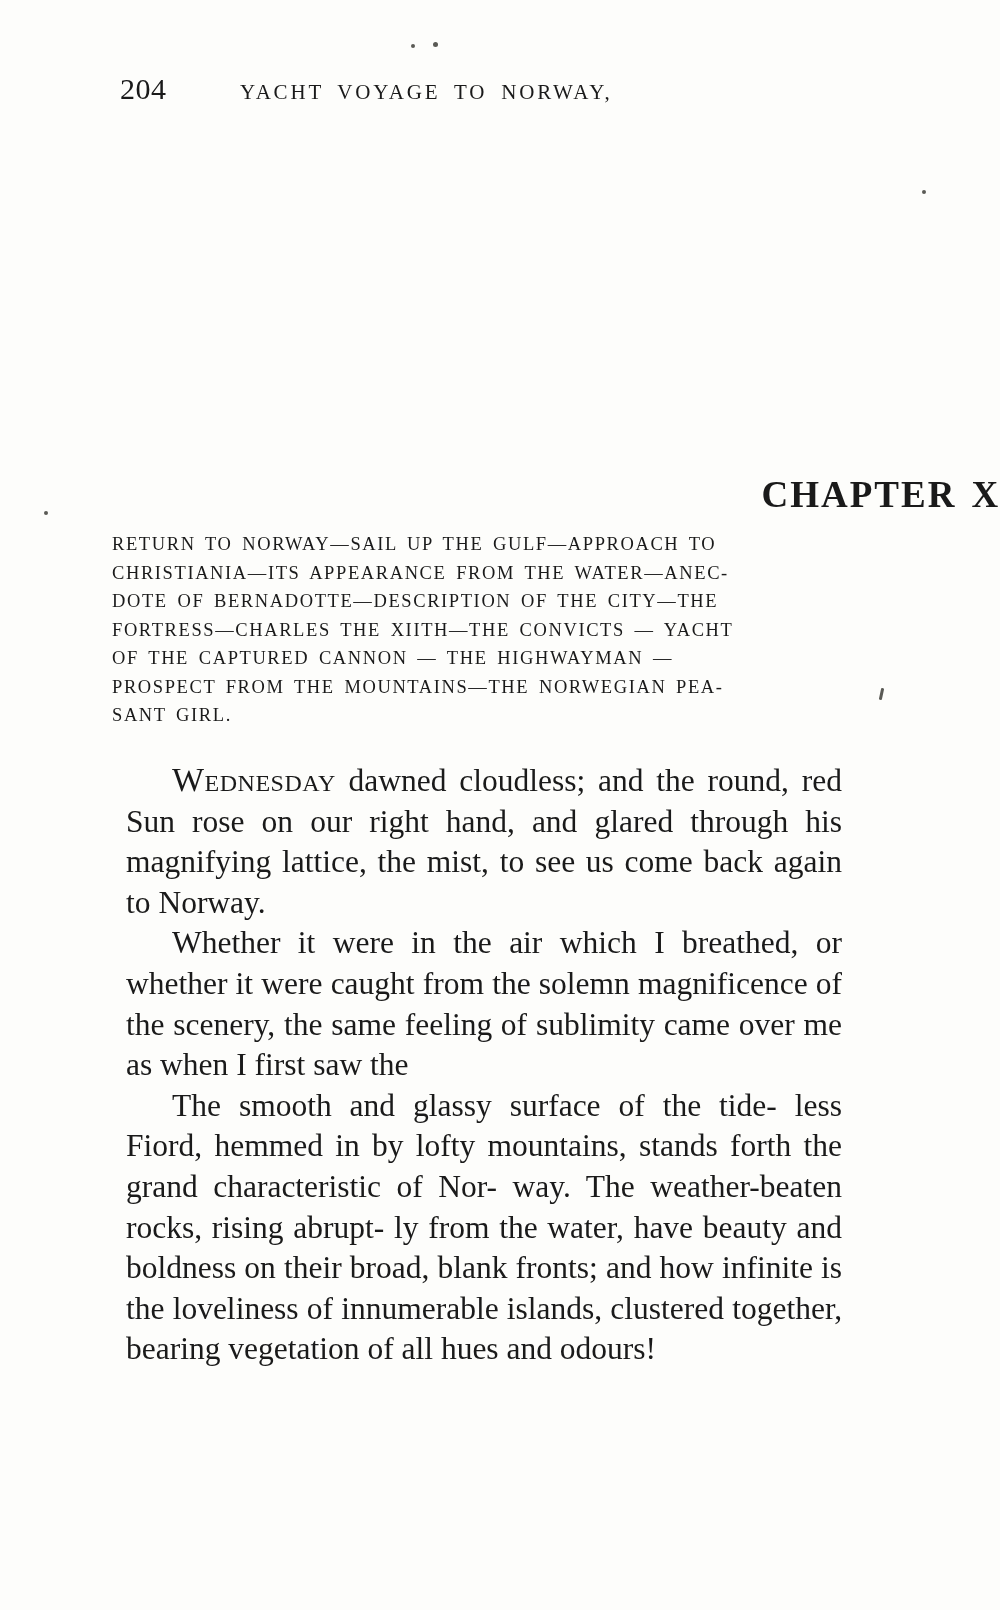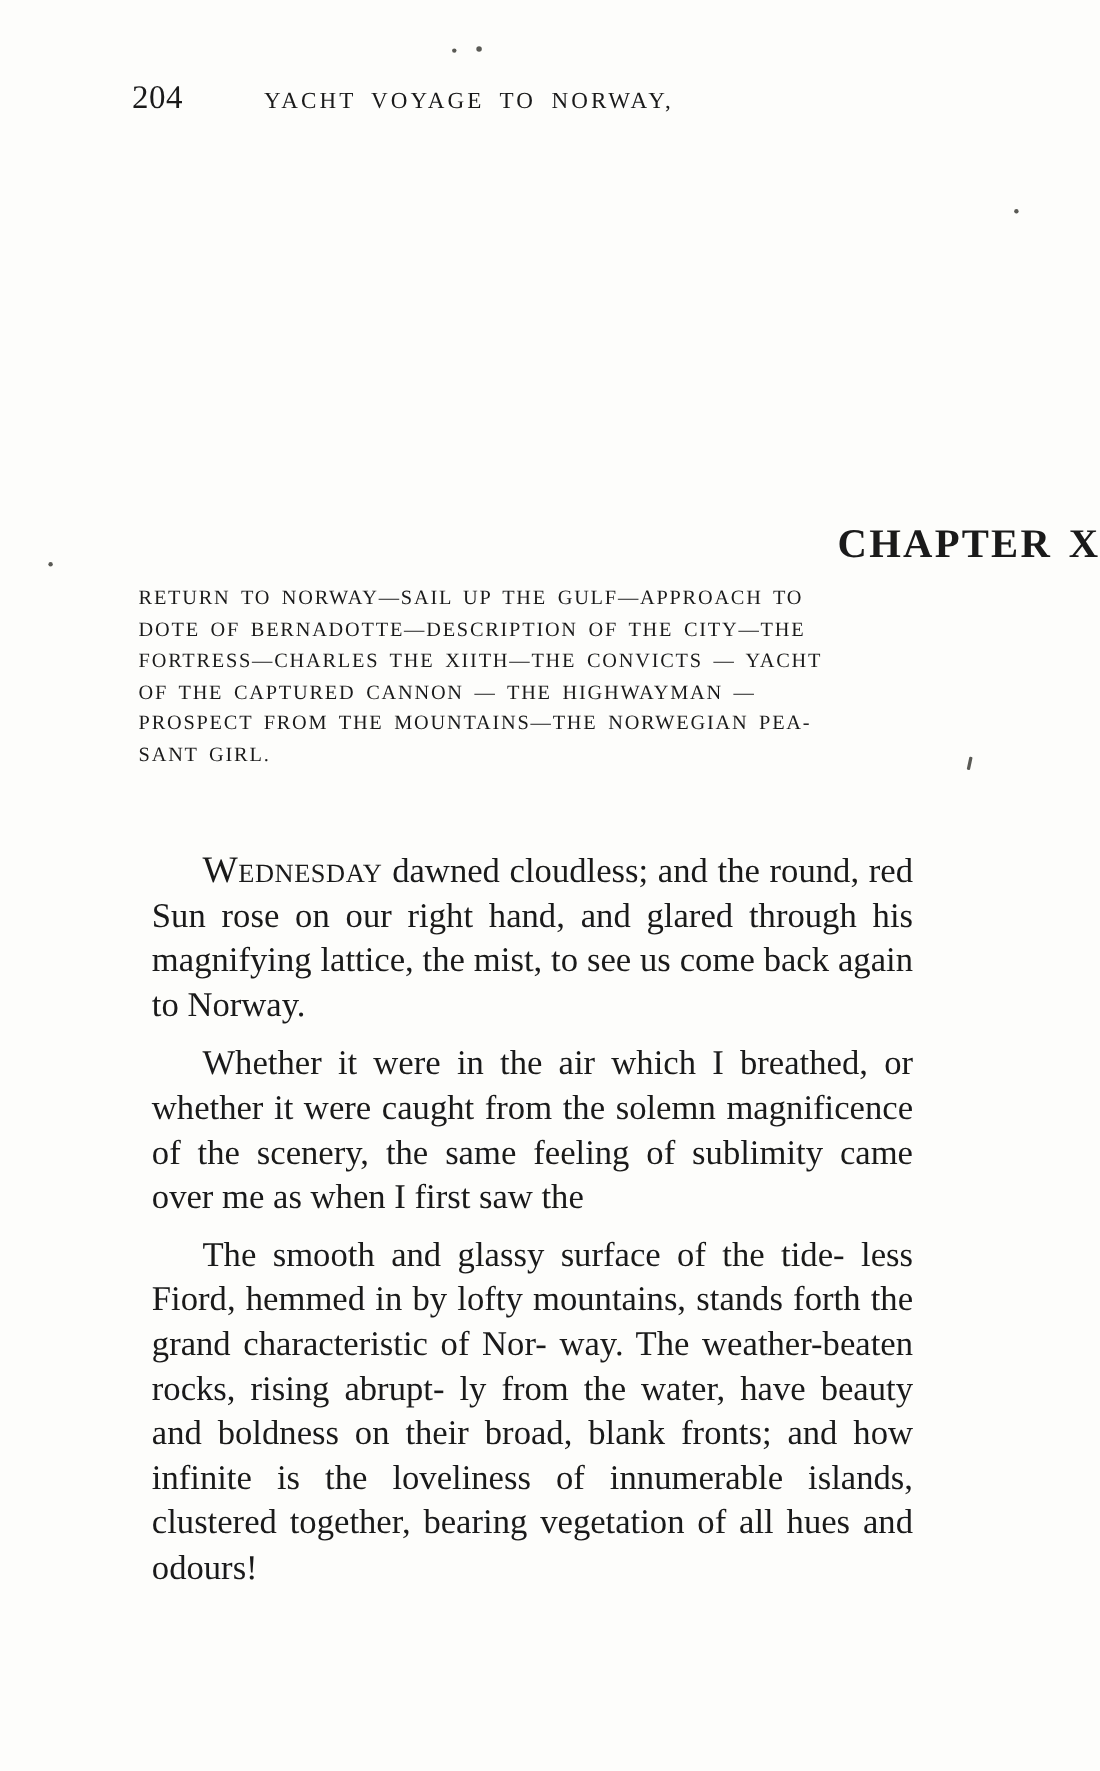--- a/index.html
+++ b/index.html
@@ -55,21 +55,21 @@
     font-size: 37px;
     letter-spacing: 2px;
     word-spacing: 4px;
     padding-left: 28px;
   }
 
   
   .argument {
     position: absolute;
     top: 530px;
-    left: 126px;
+    left: 112px;
     width: 715px;
     font-size: 18.5px;
     line-height: 28.5px;
     letter-spacing: 1.6px;
     word-spacing: 3.5px;
     text-align: justify;
   }
   .argument .line {
     display: block;
     white-space: nowrap;
@@ -83,21 +83,21 @@
   
   .body-text {
     position: absolute;
     top: 760px;
     left: 126px;
     width: 716px;
     font-size: 31.5px;
     line-height: 40.6px;
   }
   .body-text p {
-    margin: 12px;
+    margin: 0;
     text-align: justify;
     text-indent: 46px;
   }
   .body-text p:first-child { text-indent: 46px; }
   .smallcaps {
     font-variant: small-caps;
     font-size: 34px;
     letter-spacing: 0.5px;
   }
 </style>
@@ -115,20 +115,23 @@
   <header class="running-head">
     <div class="folio">204</div>
     <div class="head-title">YACHT VOYAGE TO NORWAY,</div>
   </header>
 
   <h1 class="chapter-title">CHAPTER XI.</h1>
 
   <section class="argument">
     <span class="line justified">
       <span>RETURN TO NORWAY—SAIL UP THE GULF—APPROACH TO</span>
+    </span>
+    <span class="line justified">
+      <span>CHRISTIANIA—ITS APPEARANCE FROM THE WATER—ANEC-</span>
     </span>
     <span class="line justified">
       <span>DOTE OF BERNADOTTE—DESCRIPTION OF THE CITY—THE</span>
     </span>
     <span class="line justified">
       <span>FORTRESS—CHARLES THE XIITH—THE CONVICTS — YACHT</span>
     </span>
     <span class="line justified">
       <span>OF THE CAPTURED CANNON — THE HIGHWAYMAN —</span>
     </span>

